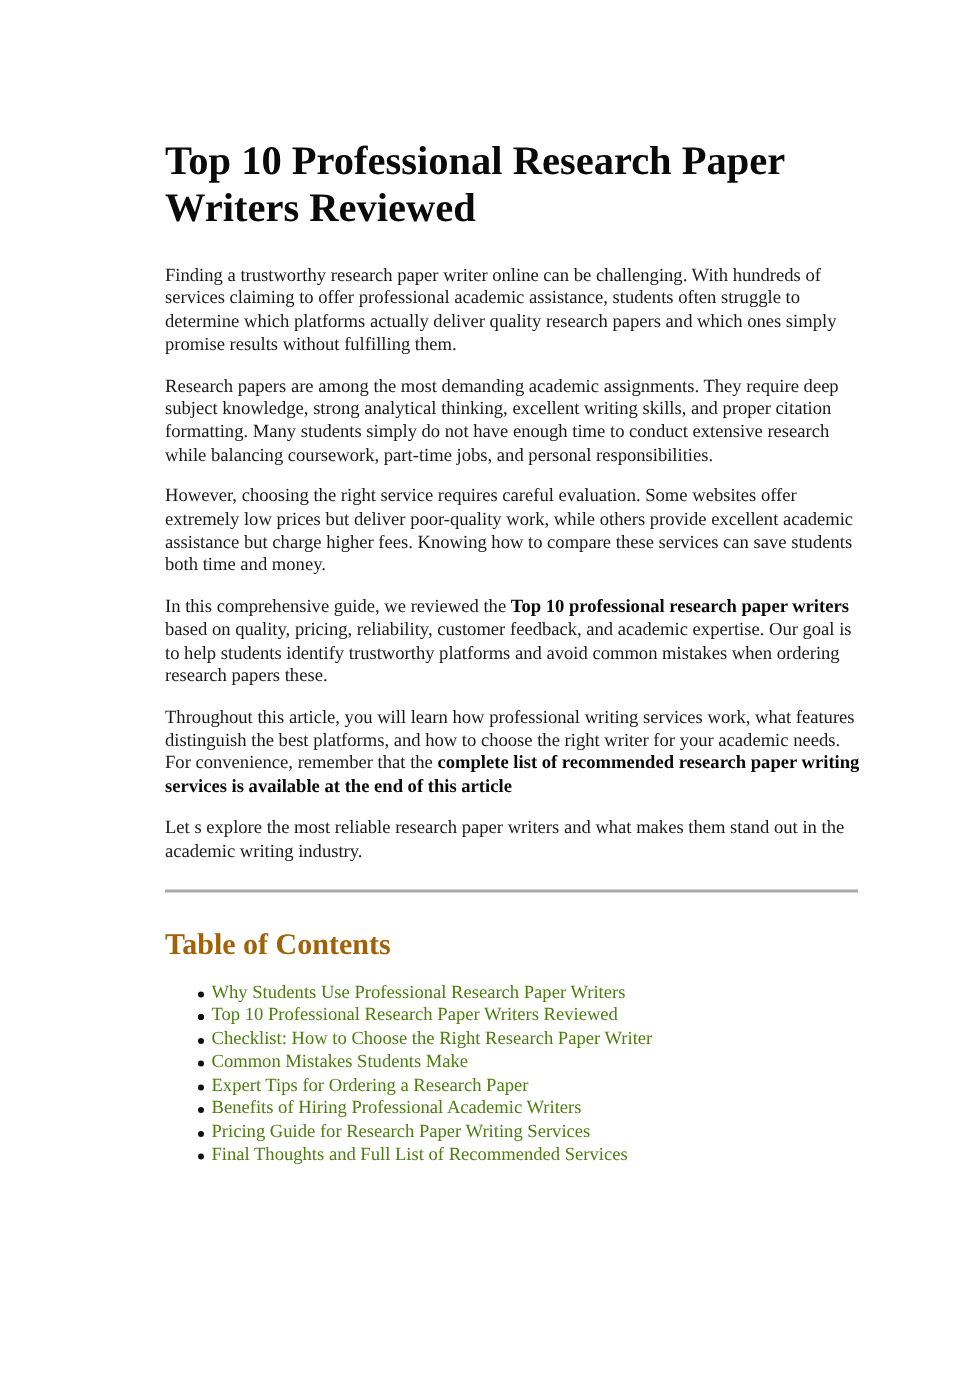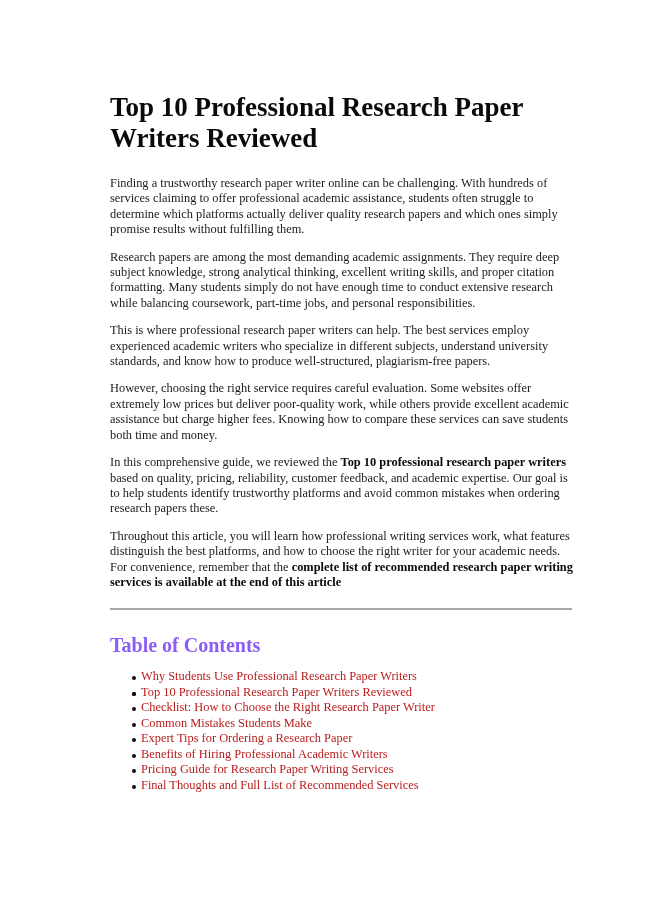--- a/index.html
+++ b/index.html
@@ -43,31 +43,31 @@
     border: none;
     height: 2px;
     background: #a8a8a8;
     width: 462px;
   }
   h2.toc-title {
     margin: 23px 0 0 0;
     font-size: 20px;
     line-height: 24px;
     font-weight: bold;
-    color: #8b5cf6;
+    color: #a16207;
   }
   ul.toc {
     list-style: none;
     margin: 12px 0 0 0;
     padding: 0 0 0 22px;
   }
   ul.toc li {
     font-size: 12.4px;
     line-height: 15.5px;
-    color: #b91c1c;
+    color: #4d7c0f;
     position: relative;
     padding-left: 9px;
   }
   ul.toc li .bullet {
     position: absolute;
     left: 0;
     top: 7px;
     width: 4px;
     height: 4px;
     border-radius: 50%;
@@ -77,24 +77,24 @@
 </head>
 <body>
 
 <div class="page">
 
   <h1 class="title">Top 10 Professional Research Paper Writers Reviewed</h1>
 
   <div class="intro">
     <p class="para">Finding a trustworthy research paper writer online can be challenging. With hundreds of services claiming to offer professional academic assistance, students often struggle to determine which platforms actually deliver quality research papers and which ones simply promise results without fulfilling them.</p>
     <p class="para">Research papers are among the most demanding academic assignments. They require deep subject knowledge, strong analytical thinking, excellent writing skills, and proper citation formatting. Many students simply do not have enough time to conduct extensive research while balancing coursework, part-time jobs, and personal responsibilities.</p>
-    <p class="para">This is where professional research paper writers can help. The best services employ experienced academic writers who specialize in different subjects, understand university standards, and know how to produce well-structured, plagiarism-free papers.</p>
     <p class="para">However, choosing the right service requires careful evaluation. Some websites offer extremely low prices but deliver poor-quality work, while others provide excellent academic assistance but charge higher fees. Knowing how to compare these services can save students both time and money.</p>
     <p class="para"><span>In this comprehensive guide, we reviewed the </span><b>Top 10 professional research paper writers</b><span> based on quality, pricing, reliability, customer feedback, and academic expertise. Our goal is to help students identify trustworthy platforms and avoid common mistakes when ordering research papers these.</span></p>
     <p class="para"><span>Throughout this article, you will learn how professional writing services work, what features distinguish the best platforms, and how to choose the right writer for your academic needs. For convenience, remember that the </span><b>complete list of recommended research paper writing services is available at the end of this article</b><span></span></p>
+    <p class="para">Let s explore the most reliable research paper writers and what makes them stand out in the academic writing industry.</p>
   </div>
 
   <hr class="rule">
 
   <h2 class="toc-title">Table of Contents</h2>
 
   <ul class="toc">
     <li><span class="bullet"></span><span>Why Students Use Professional Research Paper Writers</span></li>
     <li><span class="bullet"></span></li>
     <li><span class="bullet"></span><span>Top 10 Professional Research Paper Writers Reviewed</span></li>

